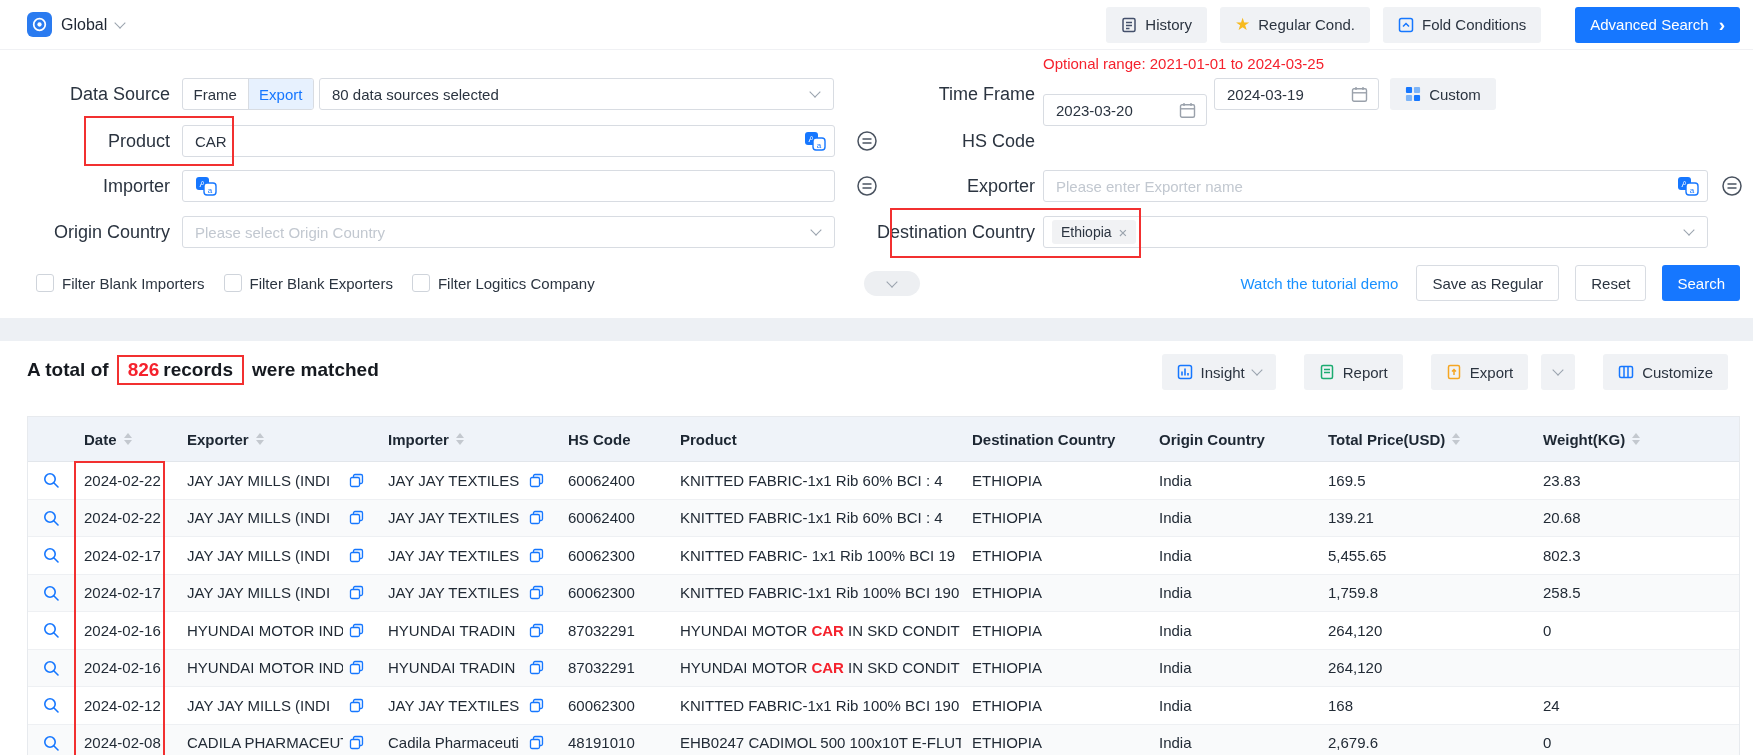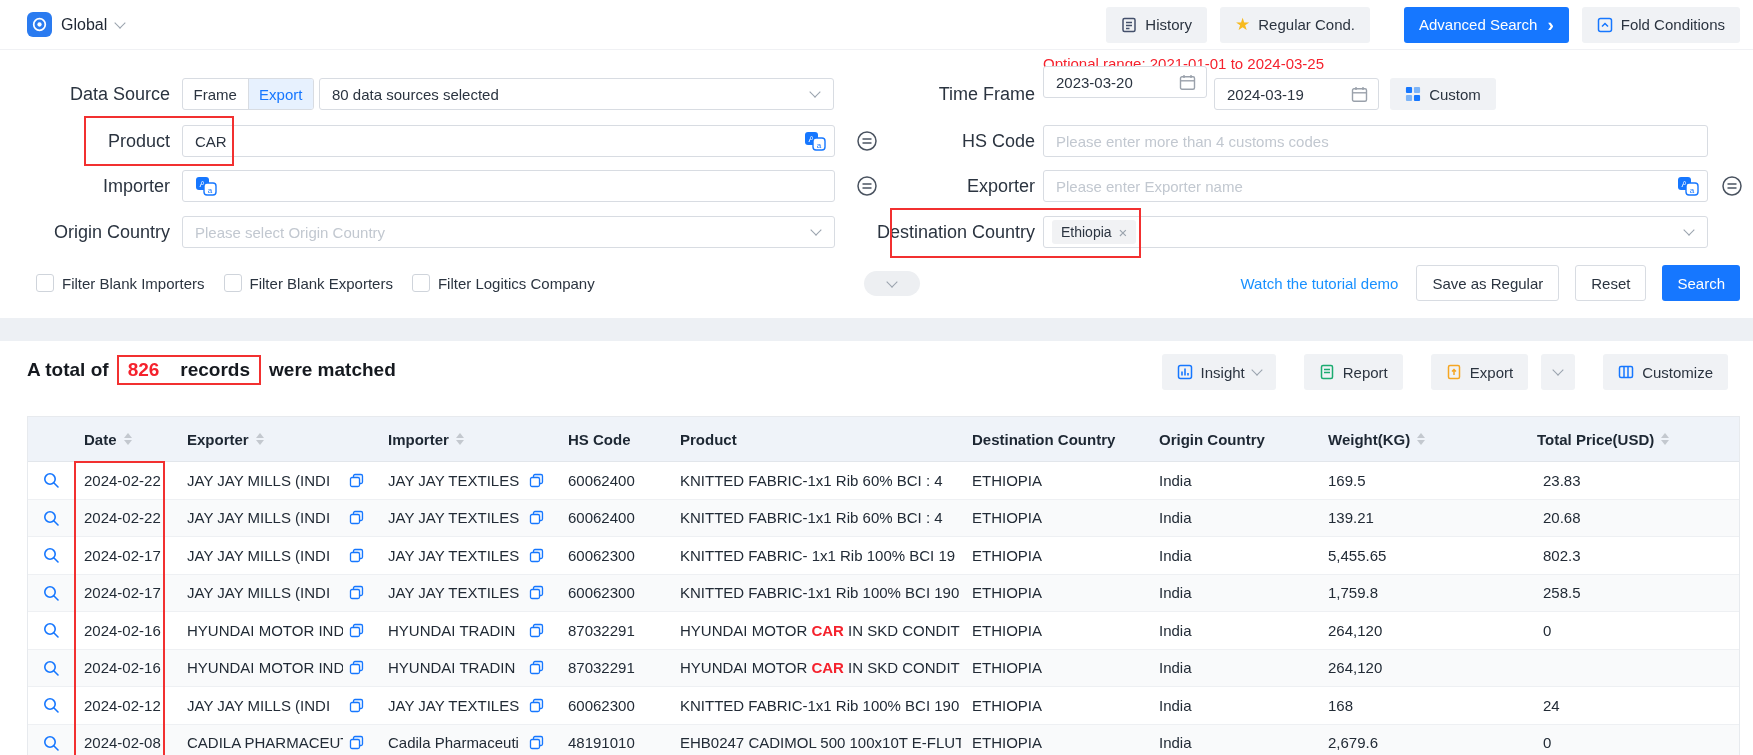--- a/index.html
+++ b/index.html
@@ -61,21 +61,21 @@
                    display:flex; align-items:center; justify-content:center; cursor:pointer; }
   .collapse-pill .chev { margin-top:-3px; }
   .f-actions { margin-left:auto; display:flex; align-items:center; gap:16px; }
   .tutorial { color:#1890ff; font-size:15px; cursor:pointer; margin-right:2px; text-decoration:none; }
 
   
   .divider-band { position:absolute; top:318px; left:0; width:100%; height:23px; background:#edf0f4; }
   .results { position:absolute; top:341px; left:0; width:100%; height:414px; background:#fff; }
   .summary { position:absolute; left:27px; top:14px; display:flex; align-items:center; gap:8px;
              font-size:19px; font-weight:bold; color:#15191f; }
-  .count-box { display:inline-flex; align-items:center; gap:21px; border:2px solid #f23030; padding:2px 9px; }
+  .count-box { display:inline-flex; align-items:center; gap:4px; border:2px solid #f23030; padding:2px 9px; }
   .count { color:#f5222d; }
   .toolbar { position:absolute; right:25px; top:13px; display:flex; align-items:flex-start; gap:28px; }
   .export-group { display:inline-flex; gap:13px; }
   .chev-btn { width:34px; padding:0; }
 
   
   .table { position:absolute; left:27px; top:75px; width:1713px; border:1px solid #e7eaee; background:#fff; }
   .thead { display:flex; height:45px; background:#eff3f9; border-bottom:1px solid #e2e6eb; }
   .th { display:flex; align-items:center; padding-left:11px; font-size:15px; font-weight:bold; color:#1d2733;
         flex:none; overflow:hidden; white-space:nowrap; cursor:pointer; }
@@ -120,48 +120,48 @@
             <line x1="5" y1="5.5" x2="11" y2="5.5" stroke="#44506b" stroke-width="1.5"></line>
             <line x1="5" y1="8.5" x2="11" y2="8.5" stroke="#44506b" stroke-width="1.5"></line>
             <line x1="5" y1="11.5" x2="8.5" y2="11.5" stroke="#44506b" stroke-width="1.5"></line>
           </svg>
         <span>History</span>
       </button>
       <button class="btn">
         <span class="star">★</span>
         <span>Regular Cond.</span>
       </button>
-      <button class="btn primary adv">
-        <span>Advanced Search</span>
-        <span class="arrow">›</span>
-      </button>
       <button class="btn">
         <svg width="16" height="16" viewBox="0 0 16 16">
             <rect x="1.5" y="1.5" width="13" height="13" rx="2" fill="none" stroke="#1677ff" stroke-width="1.5"></rect>
             <path d="M5 9.5 L8 6.5 L11 9.5" fill="none" stroke="#1677ff" stroke-width="1.5"></path>
           </svg>
         <span>Fold Conditions</span>
       </button>
+      <button class="btn primary adv">
+        <span>Advanced Search</span>
+        <span class="arrow">›</span>
+      </button>
     </div>
   </header>
 
   <section class="search-form">
     <div class="optional-range">Optional range:  2021-01-01 to 2024-03-25</div>
 
     <div class="f-label" style="top:28px">Data Source</div>
     <div class="segmented">
       <div class="seg">Frame</div>
       <div class="seg active">Export</div>
     </div>
     <div class="control select" style="top:28px; left:319px; width:515px;">
       <span>80 data sources selected</span>
       <span class="chev"></span>
     </div>
     <div class="f-label r" style="top:28px">Time Frame</div>
-    <div class="control" style="top:16px; left:1043px; width:164px;">
+    <div class="control" style="top:44px; left:1043px; width:164px;">
       <input value="2023-03-20" style="">
       <svg class="ctl-icon" style="margin-right:10px" width="17" height="17" viewBox="0 0 17 17">
           <rect x="1.5" y="2.8" width="14" height="12.5" rx="1.5" fill="none" stroke="#9aa1ab" stroke-width="1.4"></rect>
           <line x1="1.5" y1="6.8" x2="15.5" y2="6.8" stroke="#9aa1ab" stroke-width="1.4"></line>
           <line x1="5" y1="1" x2="5" y2="4" stroke="#9aa1ab" stroke-width="1.4"></line>
           <line x1="12" y1="1" x2="12" y2="4" stroke="#9aa1ab" stroke-width="1.4"></line>
         </svg>
     </div>
     <div class="control" style="top:28px; left:1214px; width:165px;">
       <input value="2024-03-19" style="">
@@ -193,23 +193,20 @@
         </svg>
     </div>
     <button class="icon-btn" style="top:79px; left:855px;">
       <svg width="22" height="22" viewBox="0 0 22 22">
           <circle cx="11" cy="11" r="9" fill="none" stroke="#4a5360" stroke-width="1.5"></circle>
           <line x1="6.5" y1="9" x2="15.5" y2="9" stroke="#4a5360" stroke-width="1.5"></line>
           <line x1="6.5" y1="13" x2="15.5" y2="13" stroke="#4a5360" stroke-width="1.5"></line>
         </svg>
     </button>
     <div class="f-label r" style="top:75px">HS Code</div>
-    <div class="control" style="top:75px; left:1043px; width:665px;">
-      <input placeholder="Please enter more than 4 customs codes" style="">
-    </div>
 
     <div class="f-label" style="top:120px">Importer</div>
     <div class="control" style="top:120px; left:182px; width:653px;">
       <svg class="ctl-icon" width="22" height="20" viewBox="0 0 22 20">
           <rect x="1" y="1" width="13" height="13" rx="3" fill="#1677ff"></rect>
           <text x="7.5" y="11" font-size="9" fill="#fff" text-anchor="middle">A</text>
           <rect x="9" y="7" width="12" height="12" rx="3" fill="#fff" stroke="#1677ff" stroke-width="1.4"></rect>
           <text x="15" y="16.5" font-size="8" fill="#1677ff" text-anchor="middle">a</text>
         </svg>
     </div>
@@ -378,35 +375,35 @@
   <div class="th" style="width: 187px;">
     <span>Destination Country</span>
 
   </div>
 
   <div class="th" style="width: 169px;">
     <span>Origin Country</span>
 
   </div>
 
+  <div class="th" style="width: 215px;">
+    <span>Total Price(USD)</span>
+    <span class="sort">
+              <i class="up"></i>
+              <i class="down"></i>
+            </span>
+  </div>
+
   <div class="th" style="width: 209px;">
     <span>Weight(KG)</span>
     <span class="sort">
               <i class="up"></i>
               <i class="down"></i>
             </span>
   </div>
-
-  <div class="th" style="width: 215px;">
-    <span>Total Price(USD)</span>
-    <span class="sort">
-              <i class="up"></i>
-              <i class="down"></i>
-            </span>
-  </div>
 </div>
       <div class="tbody">
   <div class="tr">
     <div class="td c-mag" style="width: 45px;">
       <svg class="mag" width="18" height="18" viewBox="0 0 18 18">
                 <circle cx="8" cy="8" r="5.2" fill="none" stroke="#1677ff" stroke-width="1.6"></circle>
                 <line x1="12" y1="12" x2="16" y2="16" stroke="#1677ff" stroke-width="1.6" stroke-linecap="round"></line>
               </svg>
     </div>
     <div class="td" style="width: 103px;">2024-02-22</div>

